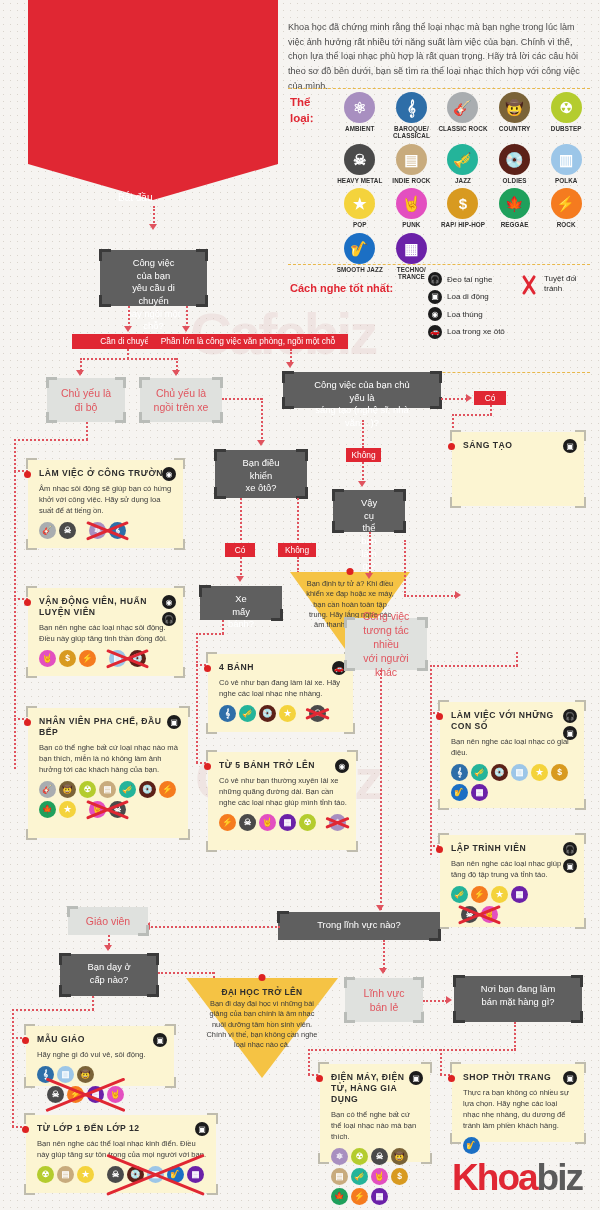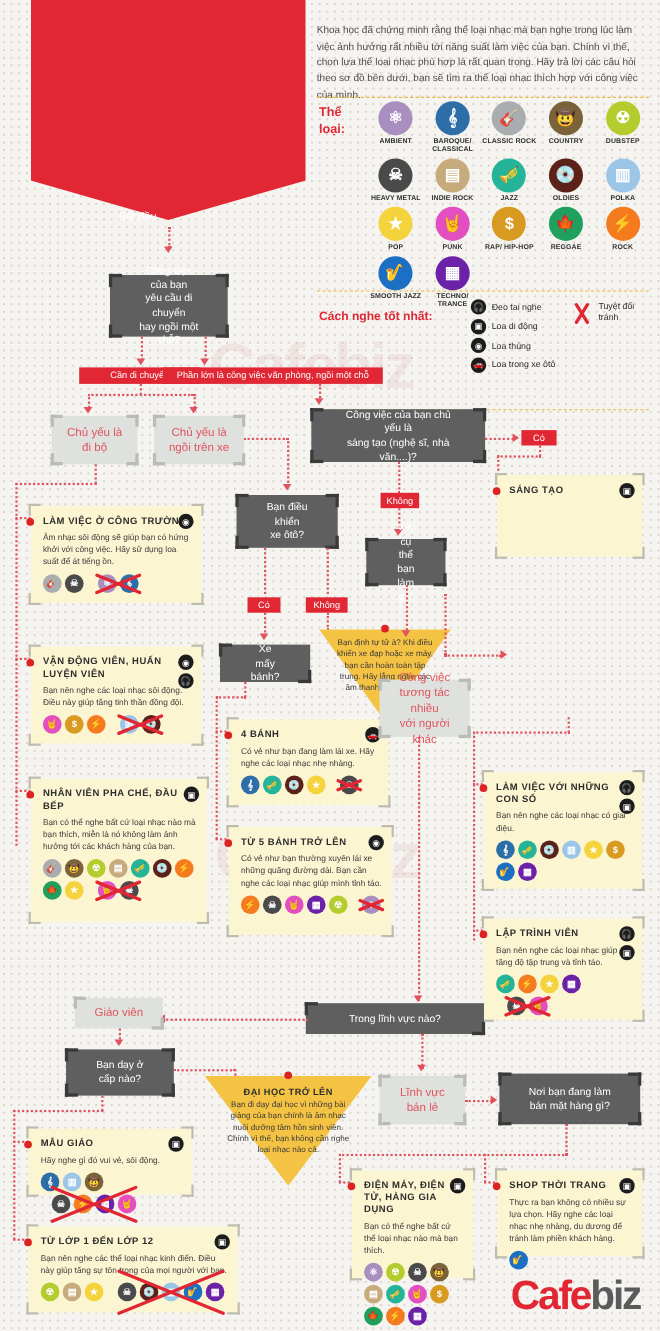--- a/index.html
+++ b/index.html
@@ -75,21 +75,21 @@
     content:"";position:absolute;left:50%;top:0;width:3px;height:100%;
     background:#e02733;border-radius:2px;
   }
   .avoid-x:before{transform:translateX(-50%) rotate(32deg);}
   .avoid-x:after{transform:translateX(-50%) rotate(-32deg);}
   .avoid-t{font-size:8px;line-height:1.3;color:#2b2b2b;}
 
   
   .node{position:absolute;box-sizing:border-box;}
   .q{
-    background:#5f5f5f;color:#fff;display:flex;align-items:center;
+    background:#5f5f5f;color:#fff;display:flex;
     justify-content:center;text-align:center;font-size:9.4px;line-height:1.35;
     padding:7px 26px;
   }
   .q:before,.q:after{content:"";position:absolute;width:9px;height:9px;border:3px solid #3a3a3a;}
   .q:before{left:-1px;top:-1px;border-right:none;border-bottom:none;}
   .q:after{right:-1px;bottom:-1px;border-left:none;border-top:none;}
   .q .c2,.q .c3{position:absolute;width:9px;height:9px;border:3px solid #3a3a3a;}
   .q .c2{right:-1px;top:-1px;border-left:none;border-bottom:none;}
   .q .c3{left:-1px;bottom:-1px;border-right:none;border-top:none;}
 
@@ -306,21 +306,21 @@
     <div class="avoid-t">
       <div>Tuyệt đối</div>
       <div>tránh</div>
     </div>
   </div>
   <div class="dash-sep" style="top:372px"></div>
 
   <div class="wm" style="left:190px;top:300px">Cafebiz</div>
   <div class="wm" style="left:195px;top:745px">Cafebiz</div>
 
-  <div class="start-label" style="left:108px;top:192px">Bắt đầu</div>
+  <div class="start-label" style="left:118px;top:192px">Bắt đầu</div>
   <div class="connv" style="left:153px;top:206px;height:20px"></div>
   <div class="arrow-d" style="left:149px;top:224px"></div>
 
   <div class="node q" style="left:100px;top:250px;width:107px;height:56px">
     <span class="c2"></span>
       <span class="c3"></span>
     <div>
       <div>Công việc của bạn</div>
       <div>yêu cầu di chuyển</div>
       <div>hay ngồi một chỗ?</div>
@@ -354,21 +354,21 @@
     <span class="c2"></span>
       <span class="c3"></span>
     <div>
       <div>Chủ yếu là</div>
       <div>ngồi trên xe</div>
     </div>
   </div>
 
   <div class="connv" style="left:290px;top:349px;height:16px"></div>
   <div class="arrow-d" style="left:286px;top:362px"></div>
-  <div class="node q" style="left:283px;top:372px;width:158px;height:48px">
+  <div class="node q" style="left:283px;top:372px;width:158px;height:36px">
     <span class="c2"></span>
       <span class="c3"></span>
     <div>
       <div>Công việc của bạn chủ yếu là</div>
       <div>sáng tạo (nghệ sĩ, nhà văn....)?</div>
     </div>
   </div>
   <div class="conn" style="left:441px;top:398px;width:26px"></div>
   <div class="arrow-r" style="left:466px;top:394px"></div>
   <div class="node tag" style="left:474px;top:391px;width:32px;height:14px">Có</div>
@@ -777,17 +777,17 @@
         <div class="m-ico">▣</div>
       </div>
     <h4>SHOP THỜI TRANG</h4>
     <p>Thực ra bạn không có nhiều sự lựa chọn. Hãy nghe các loại nhạc nhẹ nhàng, du dương để tránh làm phiền khách hàng.</p>
     <div class="tags-row">
         <div class="t-ico" style="background: rgb(27, 111, 196);">🎷</div>
       </div>
   </div>
 
   <div class="logo">
-    <span class="lc">Cafe</span>
+    <span class="lc">Khoa</span>
     <span class="lb">biz</span>
   </div>
 
 </div>
 
 </body></html>

